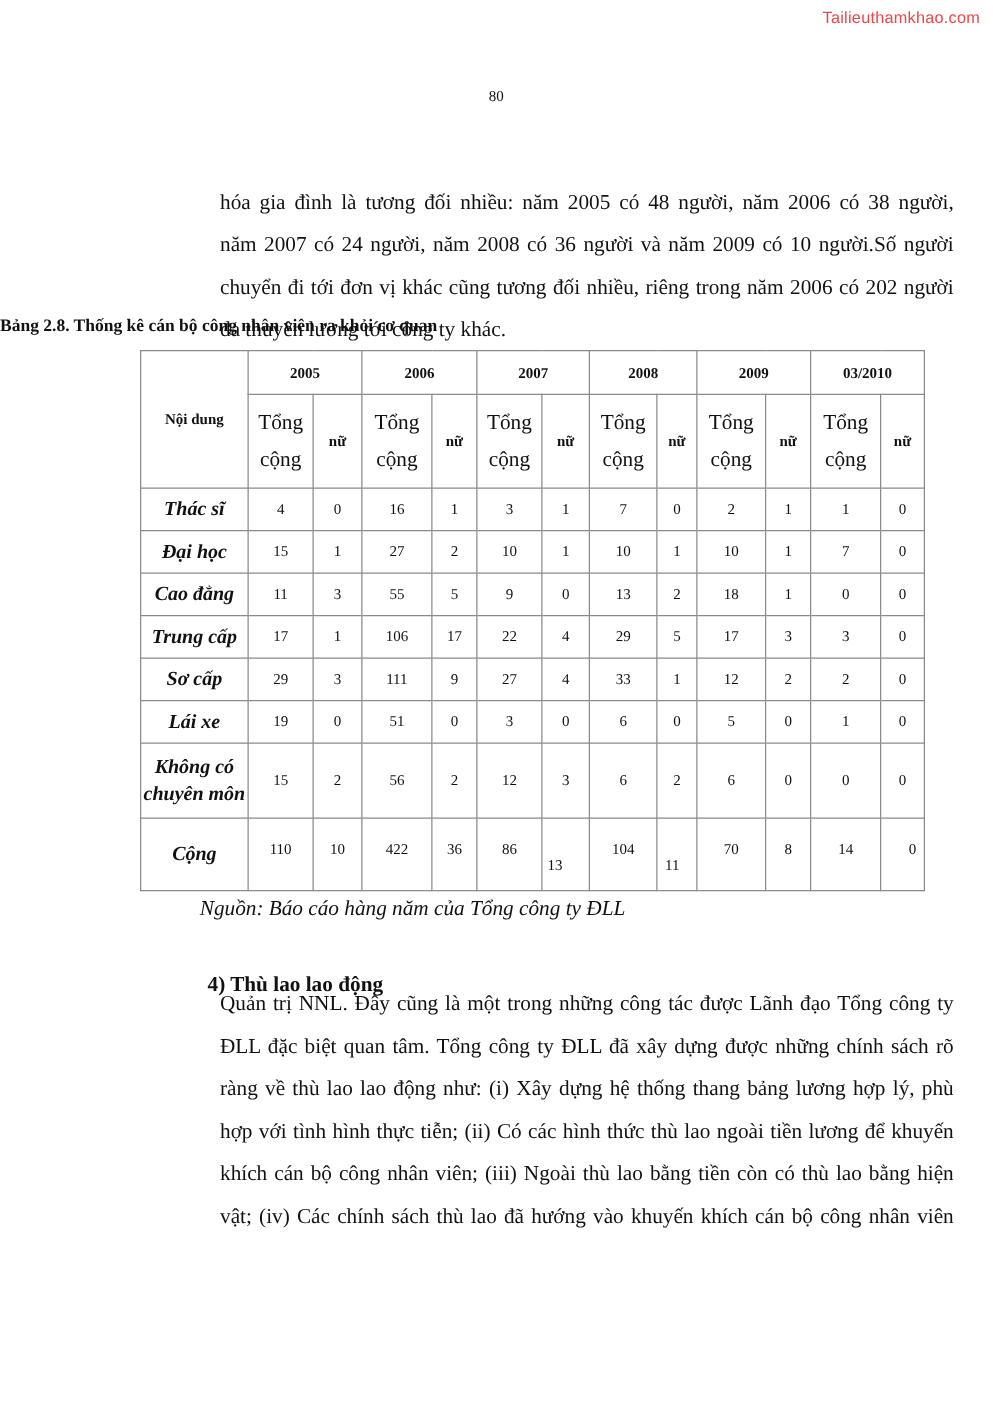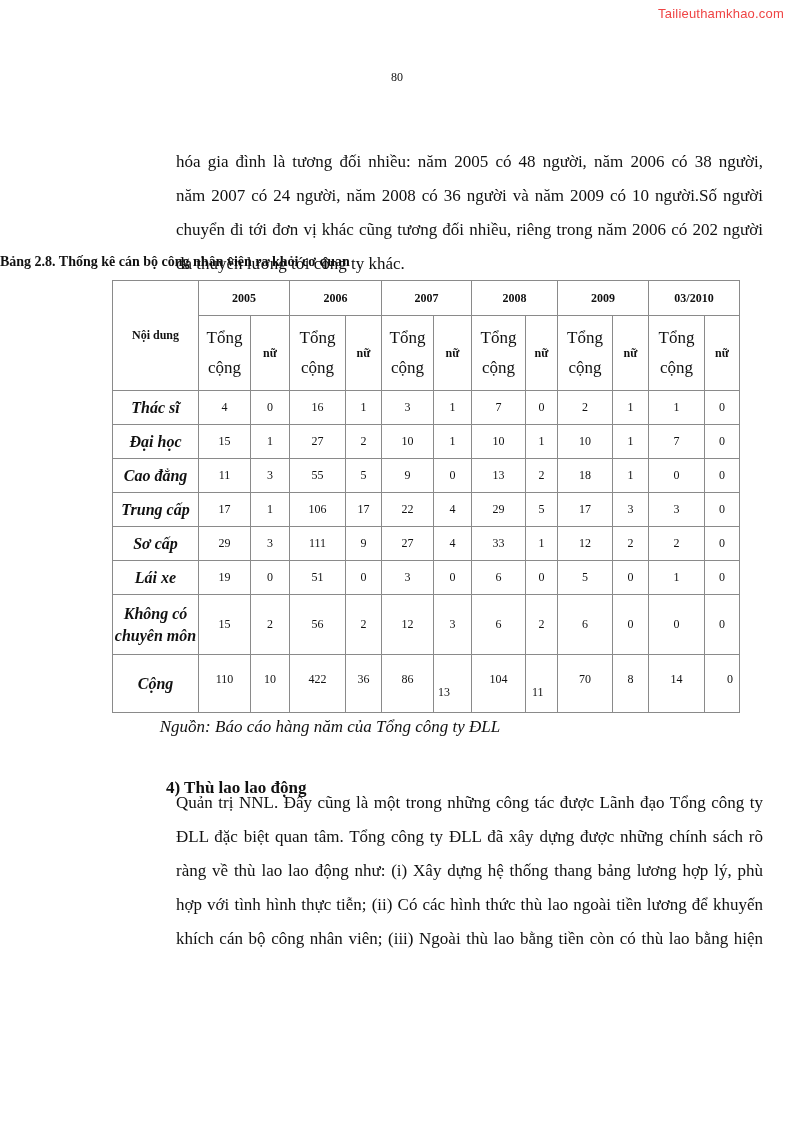--- a/index.html
+++ b/index.html
@@ -234,13 +234,14 @@
 <div class="source">Nguồn: Báo cáo hàng năm của Tổng công ty ĐLL</div>
 
 <div class="heading">4) Thù lao lao động</div>
 
 <div class="para" style="top:786px;">
   <span class="line">Quản trị NNL. Đây cũng là một trong những công tác được Lãnh đạo Tổng công ty</span>
   <span class="line">ĐLL đặc biệt quan tâm. Tổng công ty ĐLL đã xây dựng được những chính sách rõ</span>
   <span class="line">ràng về thù lao lao động như: (i)  Xây dựng hệ thống thang bảng lương hợp lý, phù</span>
   <span class="line">hợp với tình hình thực tiễn; (ii) Có các hình thức thù lao ngoài tiền lương để khuyến</span>
   <span class="line">khích cán bộ công nhân viên; (iii) Ngoài thù lao bằng tiền còn có thù lao bằng hiện</span>
+  <span class="line">vật; (iv) Các chính sách thù lao đã hướng vào khuyến khích cán bộ công nhân viên</span>
 </div>
 
 </body></html>

